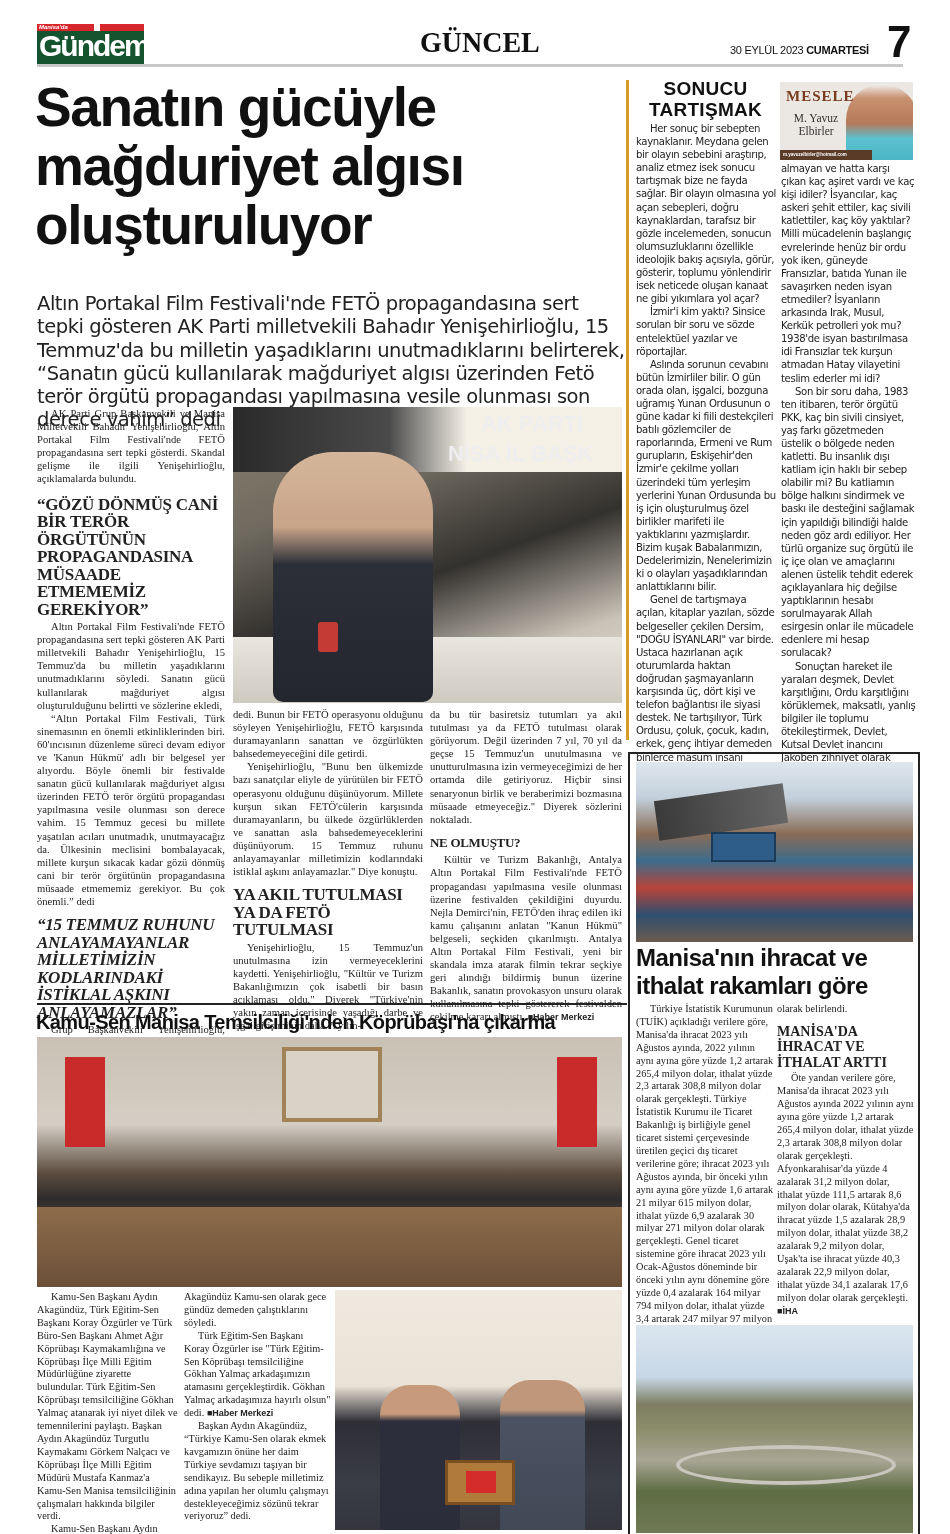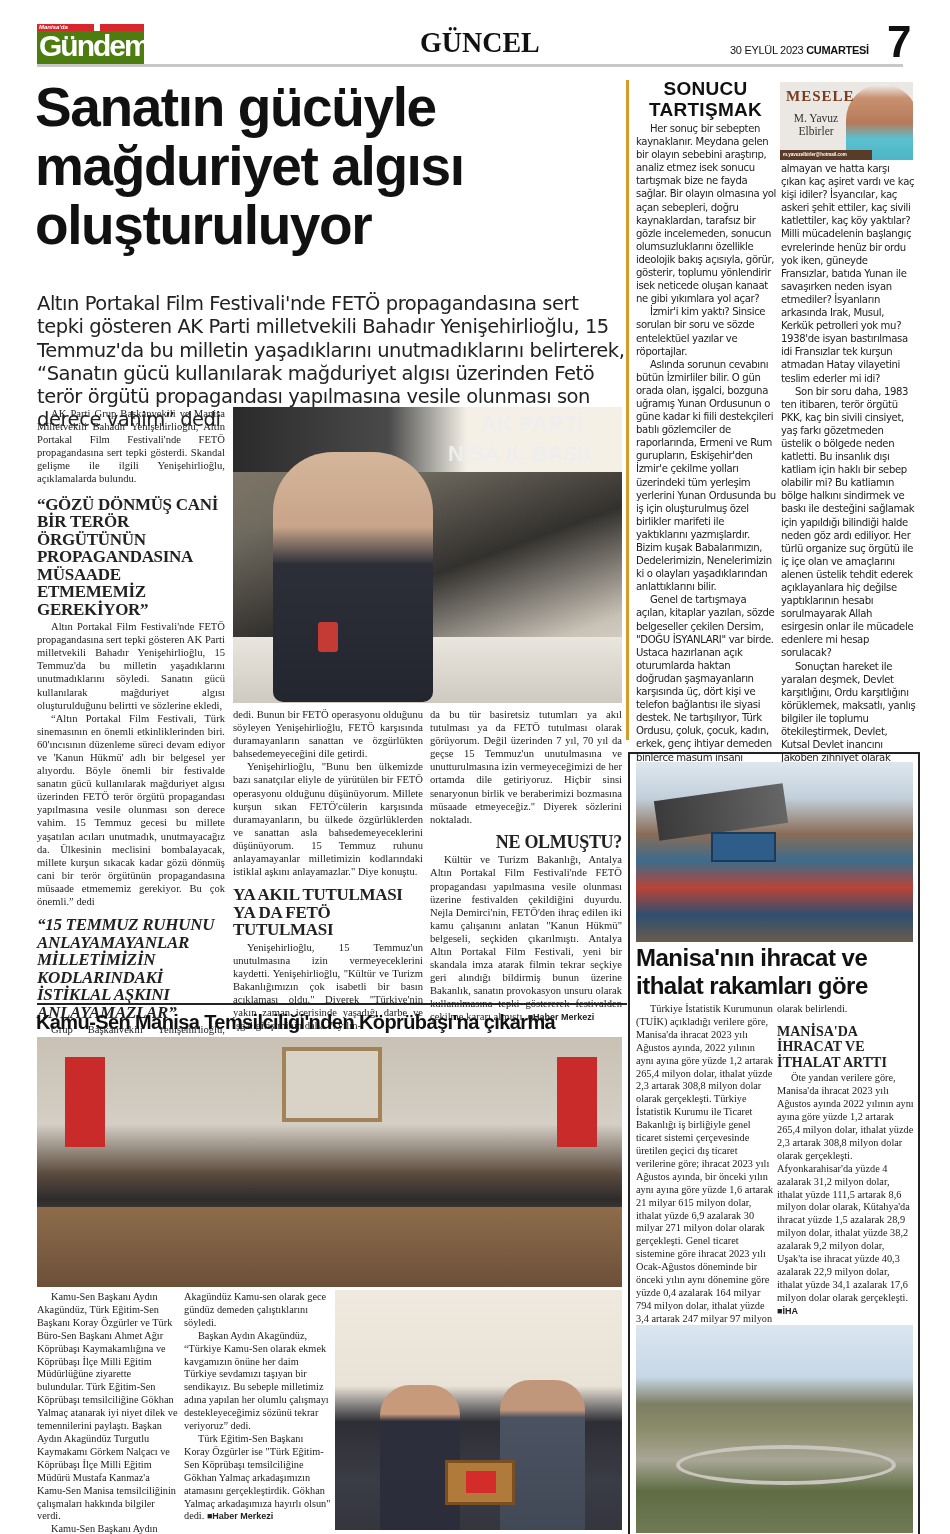--- a/index.html
+++ b/index.html
@@ -5,21 +5,21 @@
   * { box-sizing: border-box; margin: 0; padding: 0; }
   html, body { width: 950px; height: 1534px; background: #fff; overflow: hidden; }
   body { position: relative; font-family: "DejaVu Serif", serif; color: #111; }
 
   .abs { position: absolute; }
 
   
   .logo { left: 37px; top: 24px; width: 107px; height: 36px; }
   .logo .top-red { position:absolute; left:0; top:0; width:57px; height:7px; background:#d8262d; color:#fff; font: italic bold 6px "Liberation Sans", sans-serif; padding-left:2px; line-height:7px; }
   .logo .top-red2 { position:absolute; left:63px; top:0; width:44px; height:7px; background:#d8262d; }
-  .logo .blue { position:absolute; left:0; top:7px; width:107px; height:34px; background:#4d7c0f; color:#fff; font: bold 30px/29px "Liberation Sans", sans-serif; letter-spacing:-2px; padding-left:2px; transform-origin:left; }
+  .logo .blue { position:absolute; left:0; top:7px; width:107px; height:34px; background:#14532d; color:#fff; font: bold 30px/29px "Liberation Sans", sans-serif; letter-spacing:-2px; padding-left:2px; transform-origin:left; }
   .section-name { left: 420px; top: 26px; font: bold 28px/34px "Liberation Serif", serif; letter-spacing: 0px; transform: scaleY(1.05); }
   .date { left: 730px; top: 44px; font: 11px "Liberation Sans", sans-serif; letter-spacing:-0.3px; }
   .date b { font-weight: 900; }
   .page-no { left: 887px; top: 18px; font: bold 44px/48px "Liberation Sans", sans-serif; }
   .head-rule { left: 37px; top: 64px; width: 866px; height: 3px; background: #c8c8c8; }
 
   
   .headline { left: 35px; top: 78px; width: 590px; font: 900 55px/59px "Liberation Sans", sans-serif; letter-spacing: -1.4px; color:#111; }
   .deck { left: 37px; top: 292px; width: 590px; font: 19.5px/23.3px "DejaVu Sans", sans-serif; letter-spacing: -0.45px; color:#222; }
 
@@ -141,21 +141,21 @@
   <div class="subhead" style="margin-top:8px;margin-bottom:2px;">YA AKIL TUTULMASI YA DA FETÖ TUTULMASI</div>
   <div class="body-text">
     <p>Yenişehirlioğlu, 15 Temmuz'un unutulmasına izin vermeyeceklerini kaydetti. Yenişehirlioğlu, "Kültür ve Turizm Bakanlığımızın çok isabetli bir basın açıklaması oldu." Diyerek "Türkiye'nin yakın zaman içerisinde yaşadığı darbe ve işgal girişiminin daha 7. yılın-</p>
   </div>
 </div>
 
 <div class="abs col3">
   <div class="body-text">
     <p style="text-indent:0">da bu tür basiretsiz tutumları ya akıl tutulması ya da FETÖ tutulması olarak görüyorum. Değil üzerinden 7 yıl, 70 yıl da geçse 15 Temmuz'un unutulmasına ve unutturulmasına izin vermeyeceğimizi de her ortamda dile getiriyoruz. Hiçbir sinsi senaryonun birlik ve beraberimizi bozmasına müsaade etmeyeceğiz." Diyerek sözlerini noktaladı.</p>
   </div>
-  <div class="subhead" style="margin-top:8px;margin-bottom:2px;font-size:18px;text-align:right;">NE OLMUŞTU?</div>
+  <div class="subhead" style="margin-top:8px;margin-bottom:2px;font-size:13px;">NE OLMUŞTU?</div>
   <div class="body-text">
     <p><span>Kültür ve Turizm Bakanlığı, Antalya Altın Portakal Film Festivali'nde FETÖ propagandası yapılmasına vesile olunması üzerine festivalden çekildiğini duyurdu. Nejla Demirci'nin, FETÖ'den ihraç edilen iki kamu çalışanını anlatan "Kanun Hükmü" belgeseli, seçkiden çıkarılmıştı. Antalya Altın Portakal Film Festivali, yeni bir skandala imza atarak filmin tekrar seçkiye geri alındığı bildirmiş bunun üzerine Bakanlık, sanatın provokasyon unsuru olarak kullanılmasına tepki göstererek festivalden çekilme kararı almıştı.</span> <span class="credit">Haber Merkezi</span></p>
   </div>
 </div>
 
 <div class="abs rule" style="left:37px;top:1003px;width:590px;"></div>
 
 <div class="abs opinion-bar"></div>
 <div class="abs op-title">
   <div>SONUCU</div>
@@ -221,21 +221,21 @@
 </div>
 <div class="abs kamu-col1">
   <div class="body-text">
     <p>Kamu-Sen Başkanı Aydın Akagündüz, Türk Eğitim-Sen Başkanı Koray Özgürler ve Türk Büro-Sen Başkanı Ahmet Ağır Köprübaşı Kaymakamlığına ve Köprübaşı İlçe Milli Eğitim Müdürlüğüne ziyarette bulundular. Türk Eğitim-Sen Köprübaşı temsilciliğine Gökhan Yalmaç atanarak iyi niyet dilek ve temennilerini paylaştı. Başkan Aydın Akagündüz Turgutlu Kaymakamı Görkem Nalçacı ve Köprübaşı İlçe Milli Eğitim Müdürü Mustafa Kanmaz'a Kamu-Sen Manisa temsilciliğinin çalışmaları hakkında bilgiler verdi.</p>
     <p>Kamu-Sen Başkanı Aydın</p>
   </div>
 </div>
 <div class="abs kamu-col2">
   <div class="body-text">
     <p style="text-indent:0">Akagündüz Kamu-sen olarak gece gündüz demeden çalıştıklarını söyledi.</p>
+    <p><span>Türk Eğitim-Sen Başkanı Koray Özgürler ise "Türk Eğitim-Sen Köprübaşı temsilciliğine Gökhan Yalmaç arkadaşımızın atamasını gerçekleştirdik. Gökhan Yalmaç arkadaşımıza hayırlı olsun" dedi.</span> <span class="credit">Haber Merkezi</span></p>
     <p>Başkan Aydın Akagündüz, “Türkiye Kamu-Sen olarak ekmek kavgamızın önüne her daim Türkiye sevdamızı taşıyan bir sendikayız. Bu sebeple milletimiz adına yapılan her olumlu çalışmayı destekleyeceğimiz sözünü tekrar veriyoruz” dedi.</p>
-    <p><span>Türk Eğitim-Sen Başkanı Koray Özgürler ise "Türk Eğitim-Sen Köprübaşı temsilciliğine Gökhan Yalmaç arkadaşımızın atamasını gerçekleştirdik. Gökhan Yalmaç arkadaşımıza hayırlı olsun" dedi.</span> <span class="credit">Haber Merkezi</span></p>
   </div>
 </div>
 <div class="abs photo-plaque">
   <div class="p1"></div>
   <div class="p2"></div>
   <div class="plaque"></div>
 </div>
 
 </body></html>

